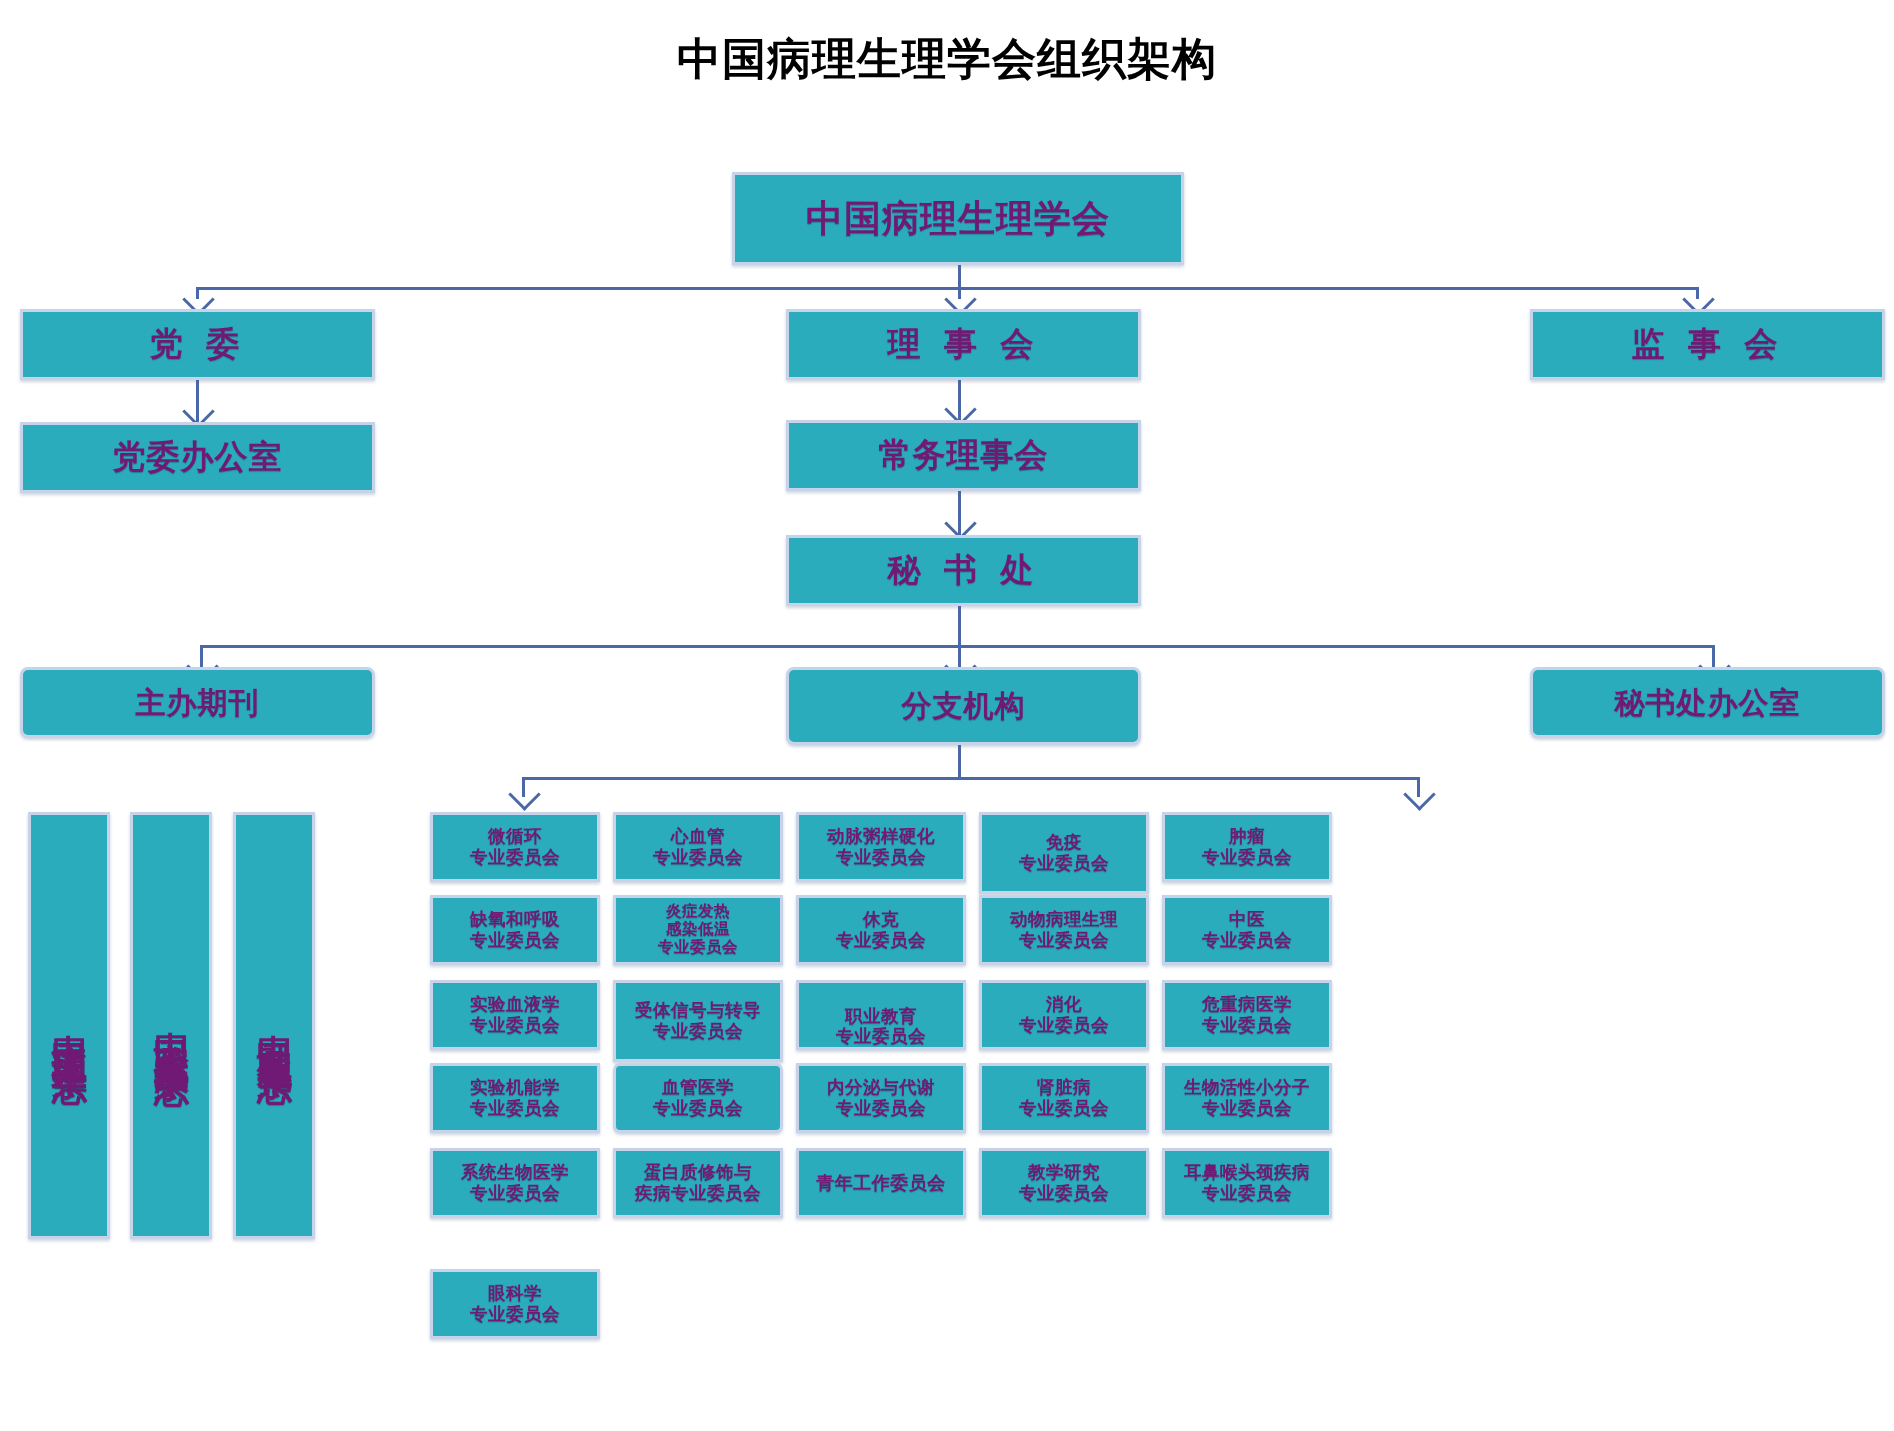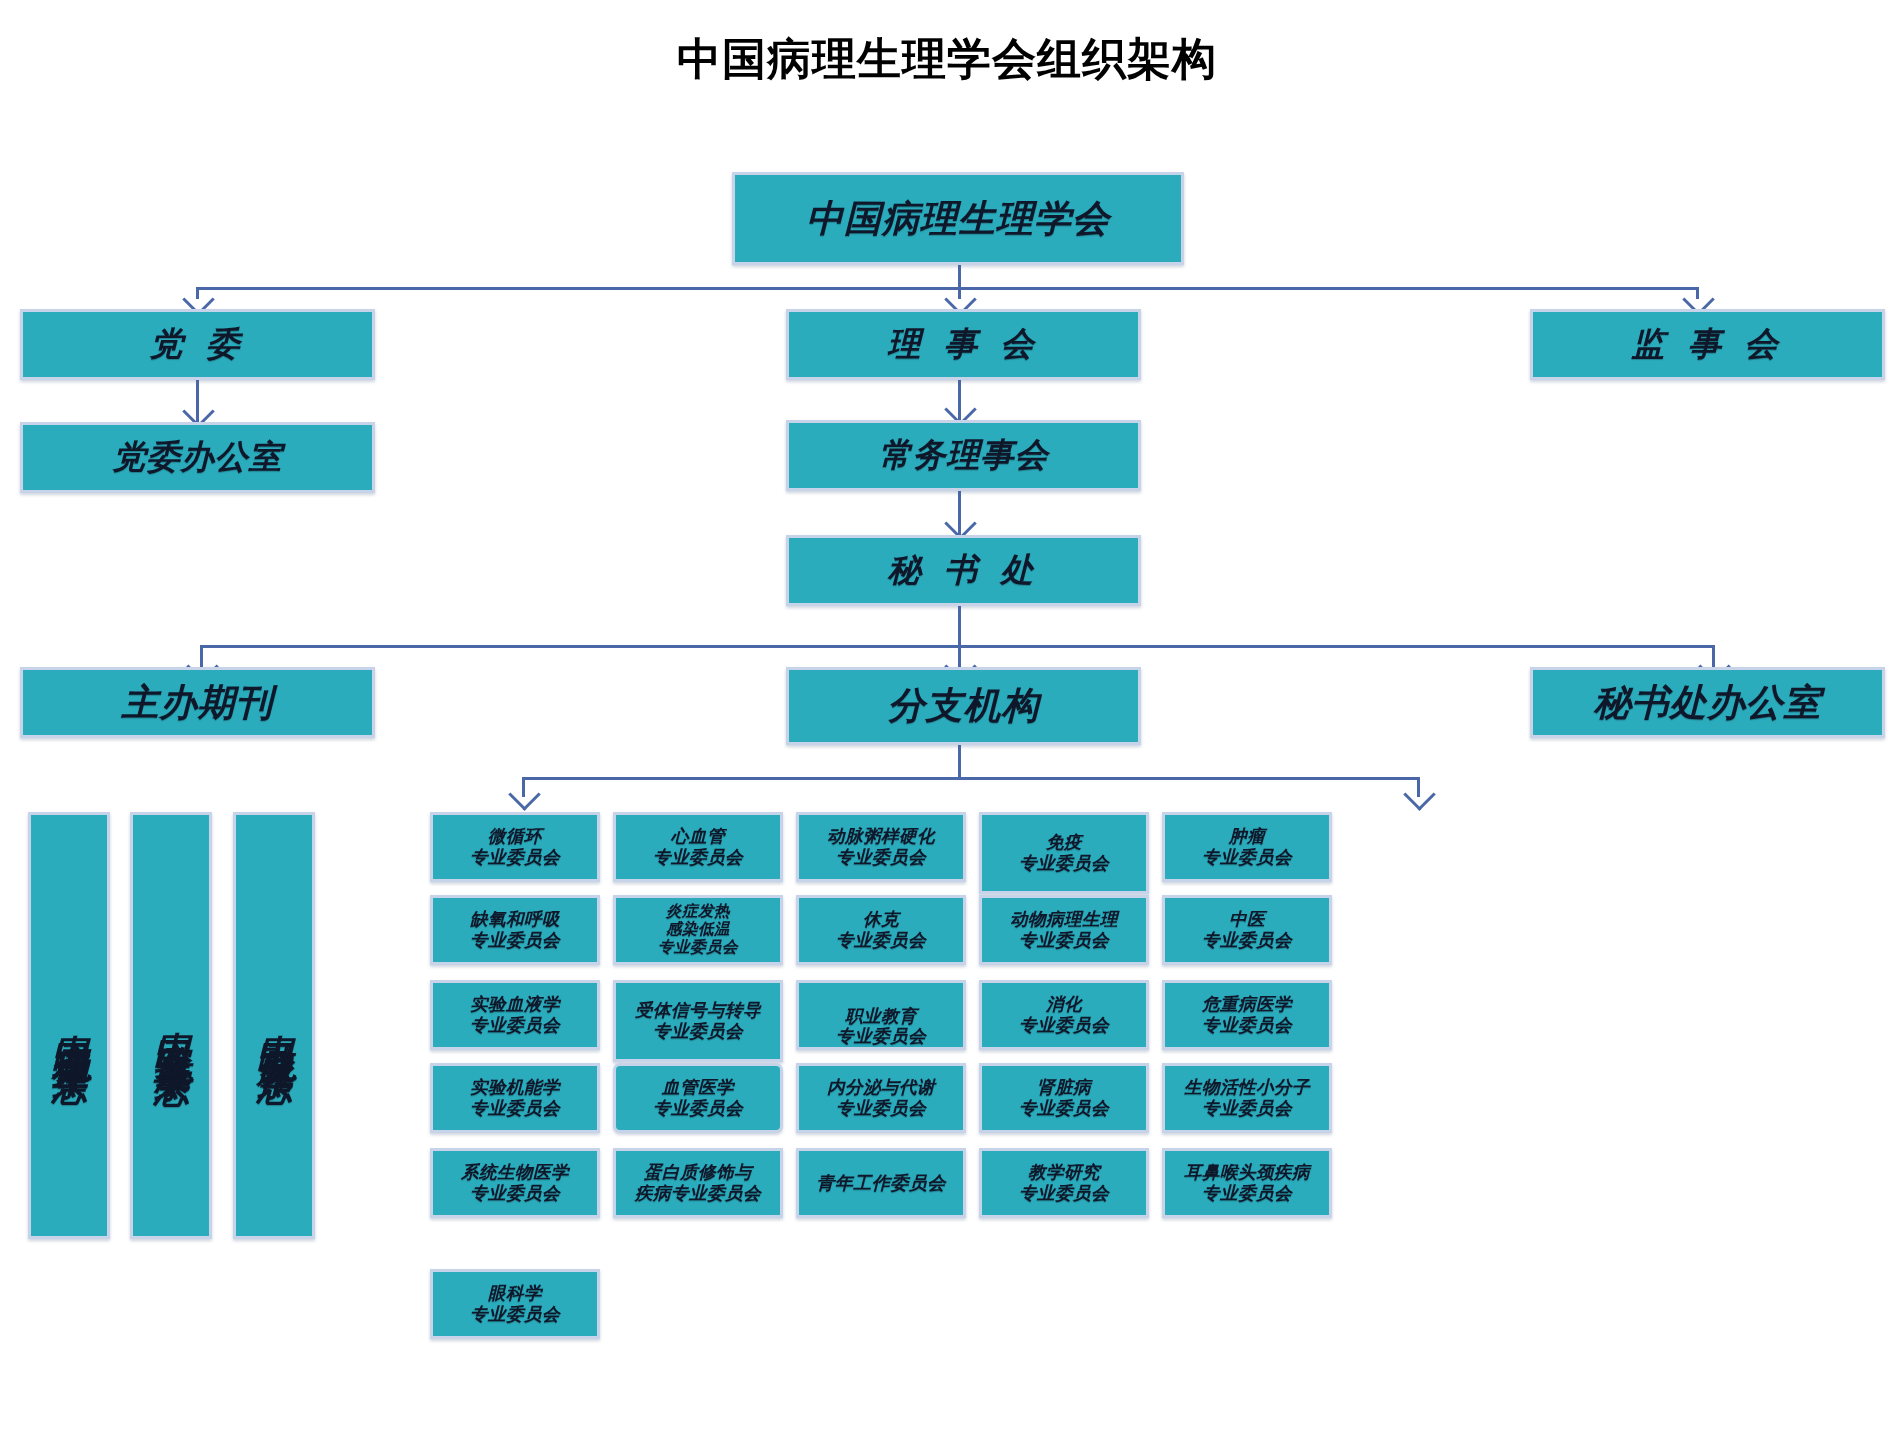--- a/index.html
+++ b/index.html
@@ -18,36 +18,35 @@
     letter-spacing:1px;
     font-family:"DejaVu Sans","Liberation Sans",sans-serif;
   }
 
   
   .node{
     position:absolute;
     box-sizing:border-box;
     background:#2BACBD;
     border:3px solid #C6D3E8;
-    color:#0f172a;
+    color:#701a75;
     display:flex;align-items:center;justify-content:center;
     text-align:center;
     font-weight:bold;
     line-height:1.18;
     box-shadow:0 2px 3px rgba(80,100,140,.28);
     text-shadow:0 1px 1px rgba(0,0,0,.25);
-    font-style:italic;
   }
   .node .inner{padding:0 6px;width:100%;}
 
   
   .lvl-root{font-size:37px;letter-spacing:1px;}
   .lvl-1{font-size:33px;letter-spacing:6px;}
   .lvl-1b{font-size:33px;letter-spacing:1px;text-align:center;}
-  .lvl-2{font-size:37px;letter-spacing:1px;}
+  .lvl-2{font-size:30px;letter-spacing:1px;border-radius:8px;}
 
   
   .vert{
     writing-mode:vertical-rl;
     text-orientation:upright;
     font-size:35px;
     letter-spacing:5px;
     line-height:1;
     font-weight:bold;
   }

